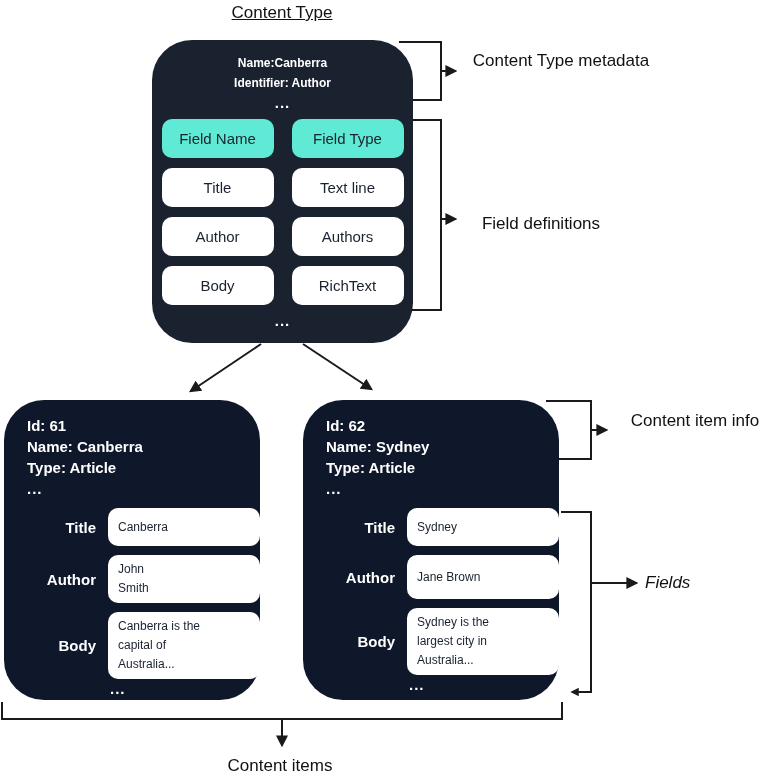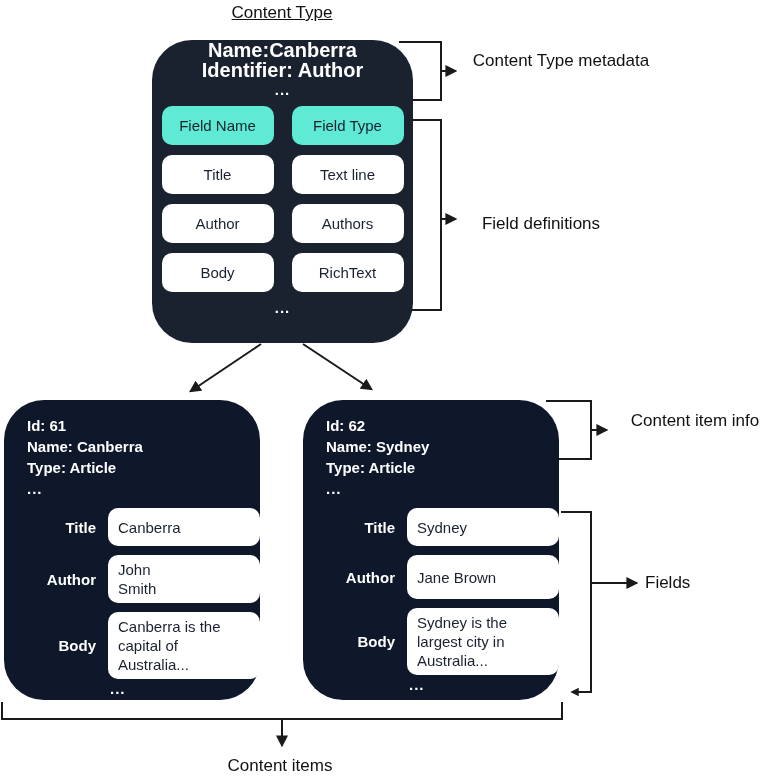--- a/index.html
+++ b/index.html
@@ -18,36 +18,37 @@
     position: absolute;
     font-size: 17px;
     line-height: 22px;
     text-align: center;
     color: #111111;
   }
   #label-title      { left: 182px; top: 2px;   width: 200px; text-decoration: underline; }
   #label-metadata   { left: 472px; top: 50px;  width: 178px; }
   #label-fielddefs  { left: 462px; top: 204px; width: 158px; margin-top: 9px; }
   #label-iteminfo   { left: 612px; top: 410px; width: 166px; }
-  #label-fields     { left: 645px; top: 572px; width: 120px; text-align: left; }
+  #label-fields     { left: 645px; top: 572px; width: 120px; text-align: left; font-style: italic; }
   #label-items      { left: 180px; top: 755px; width: 200px; }
 
   
   .type-box {
     position: absolute;
     left: 152px; top: 40px;
     width: 261px; height: 303px;
     background: #1a2230;
     border-radius: 40px;
     color: #ffffff;
     box-sizing: border-box;
   }
   .type-head {
+    padding-top: 13px;
     text-align: center;
-    font-size: 20px;
+    font-size: 12px;
     font-weight: 700;
     line-height: 20px;
   }
   .ellipsis {
     text-align: center;
     font-weight: 700;
     font-size: 15px;
     letter-spacing: 1px;
     line-height: 14px;
   }
@@ -109,21 +110,21 @@
     font-weight: 700;
     color: #ffffff;
   }
   .fvalue {
     width: 160px;
     box-sizing: border-box;
     background: #ffffff;
     color: #1a2230;
     border-radius: 10px;
     padding: 5px 8px 5px 10px;
-    font-size: 15px;
+    font-size: 12px;
     line-height: 19px;
     white-space: pre-line;
     display: flex;
     align-items: center;
   }
   .frow.r-title  .fvalue { min-height: 38px; }
   .frow.r-author .fvalue { min-height: 44px; }
   .frow.r-body   .fvalue { min-height: 60px; }
   .item-foot-ellipsis {
     margin-top: 3px;

